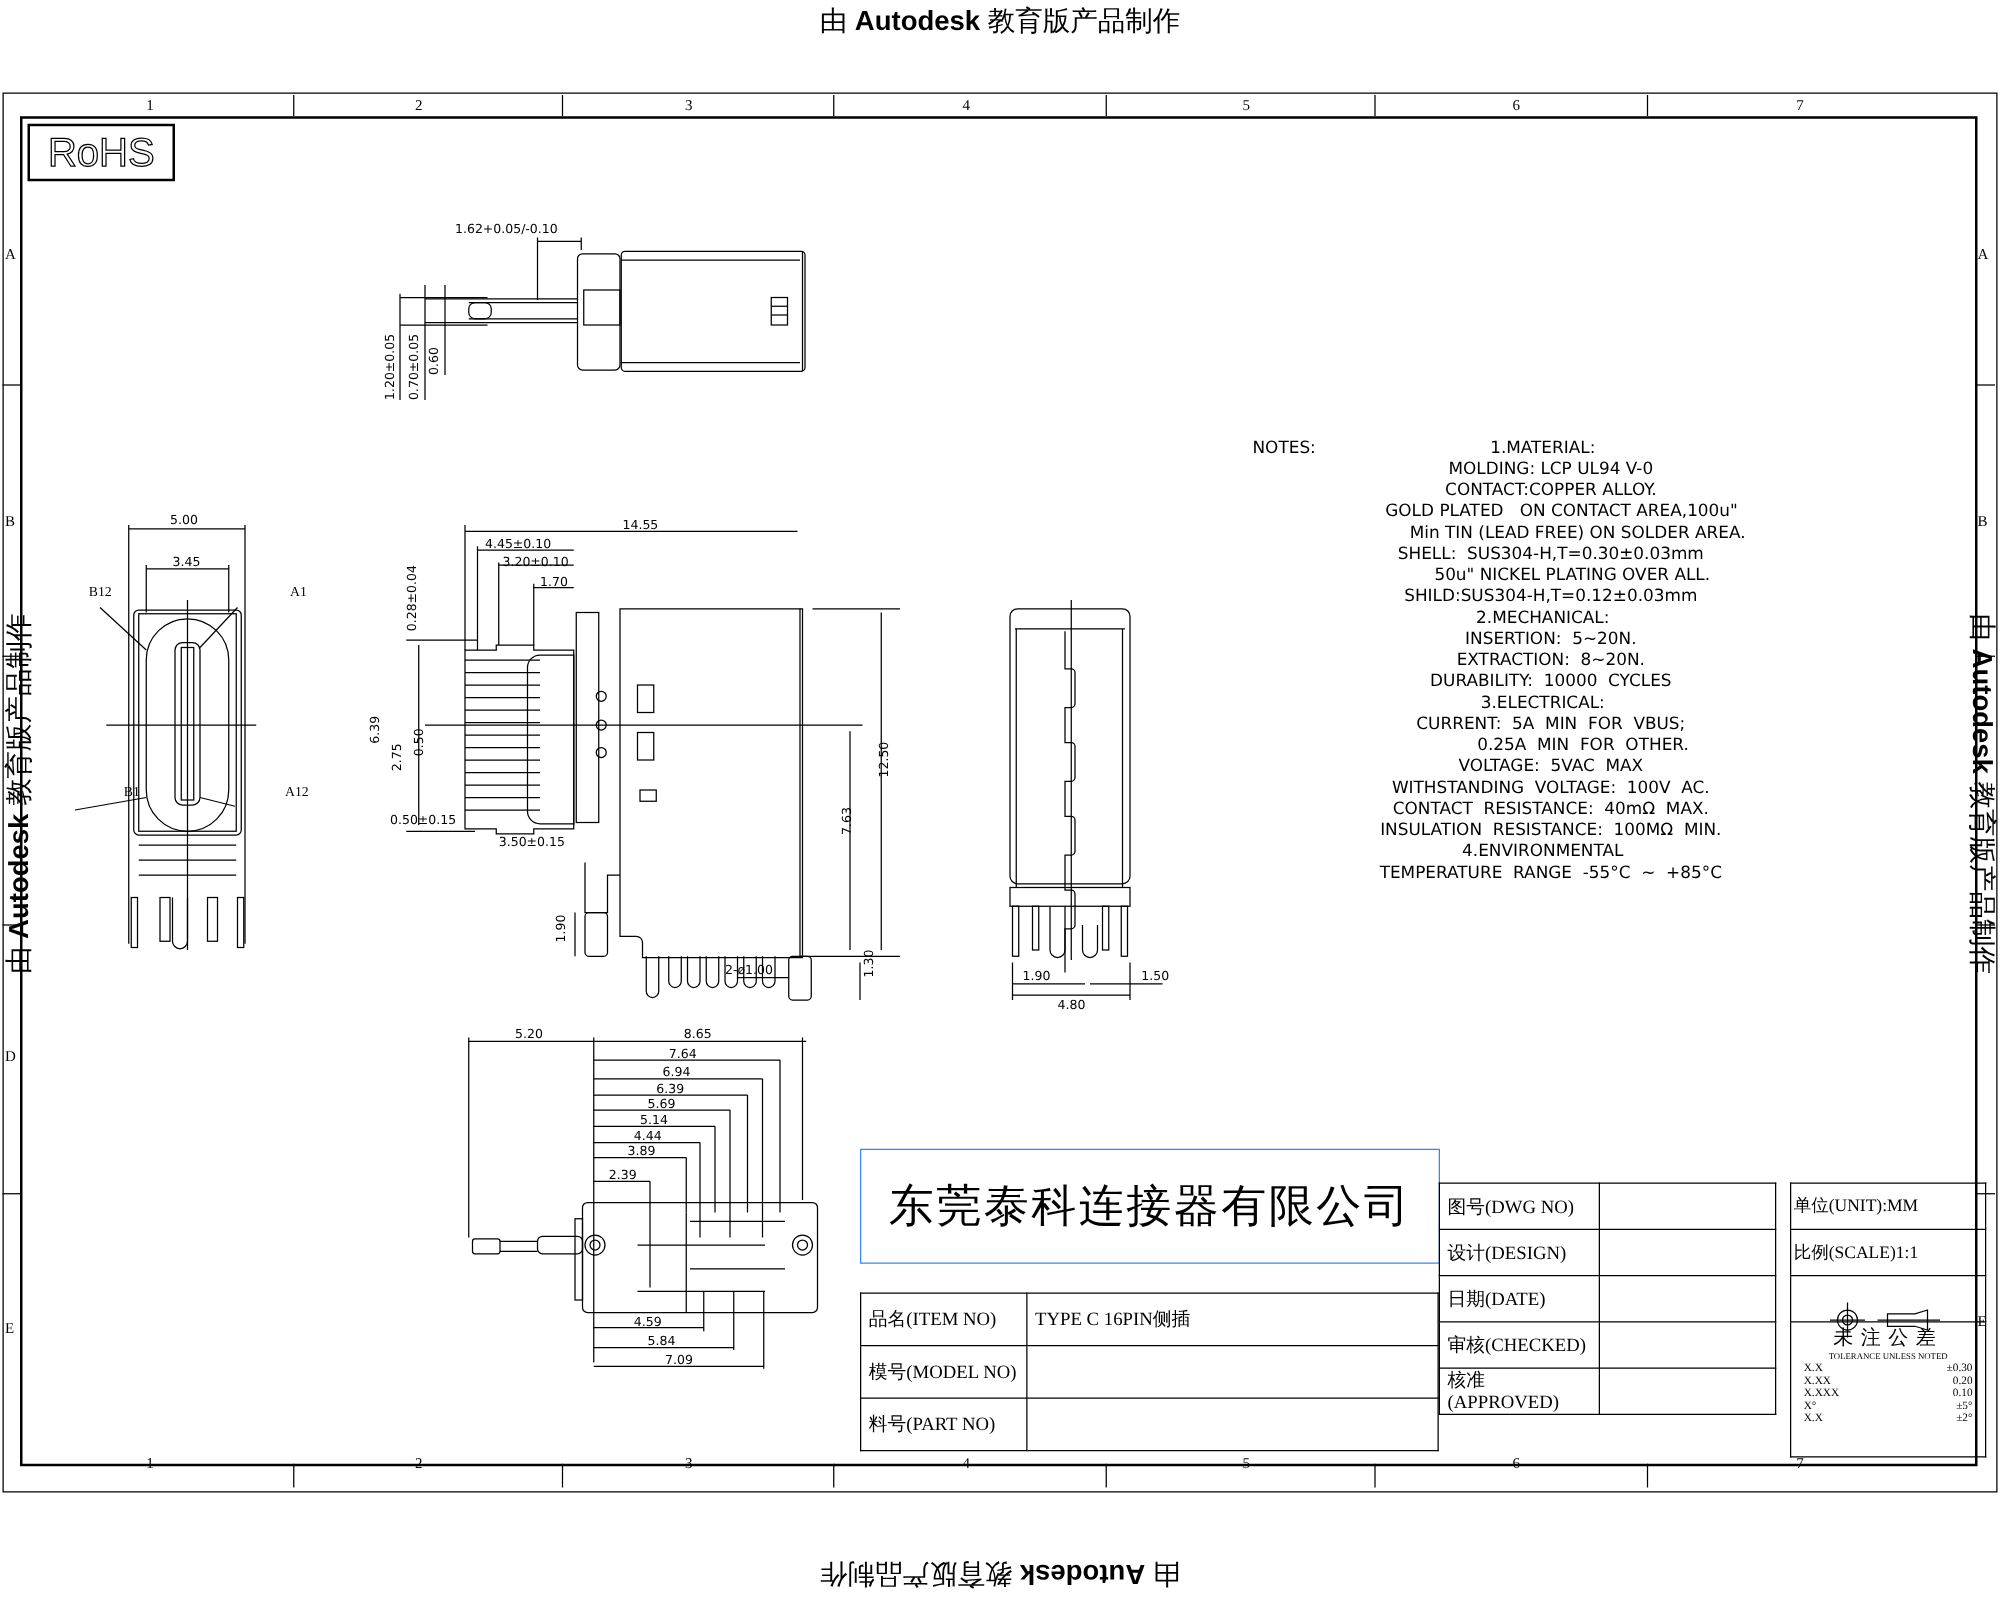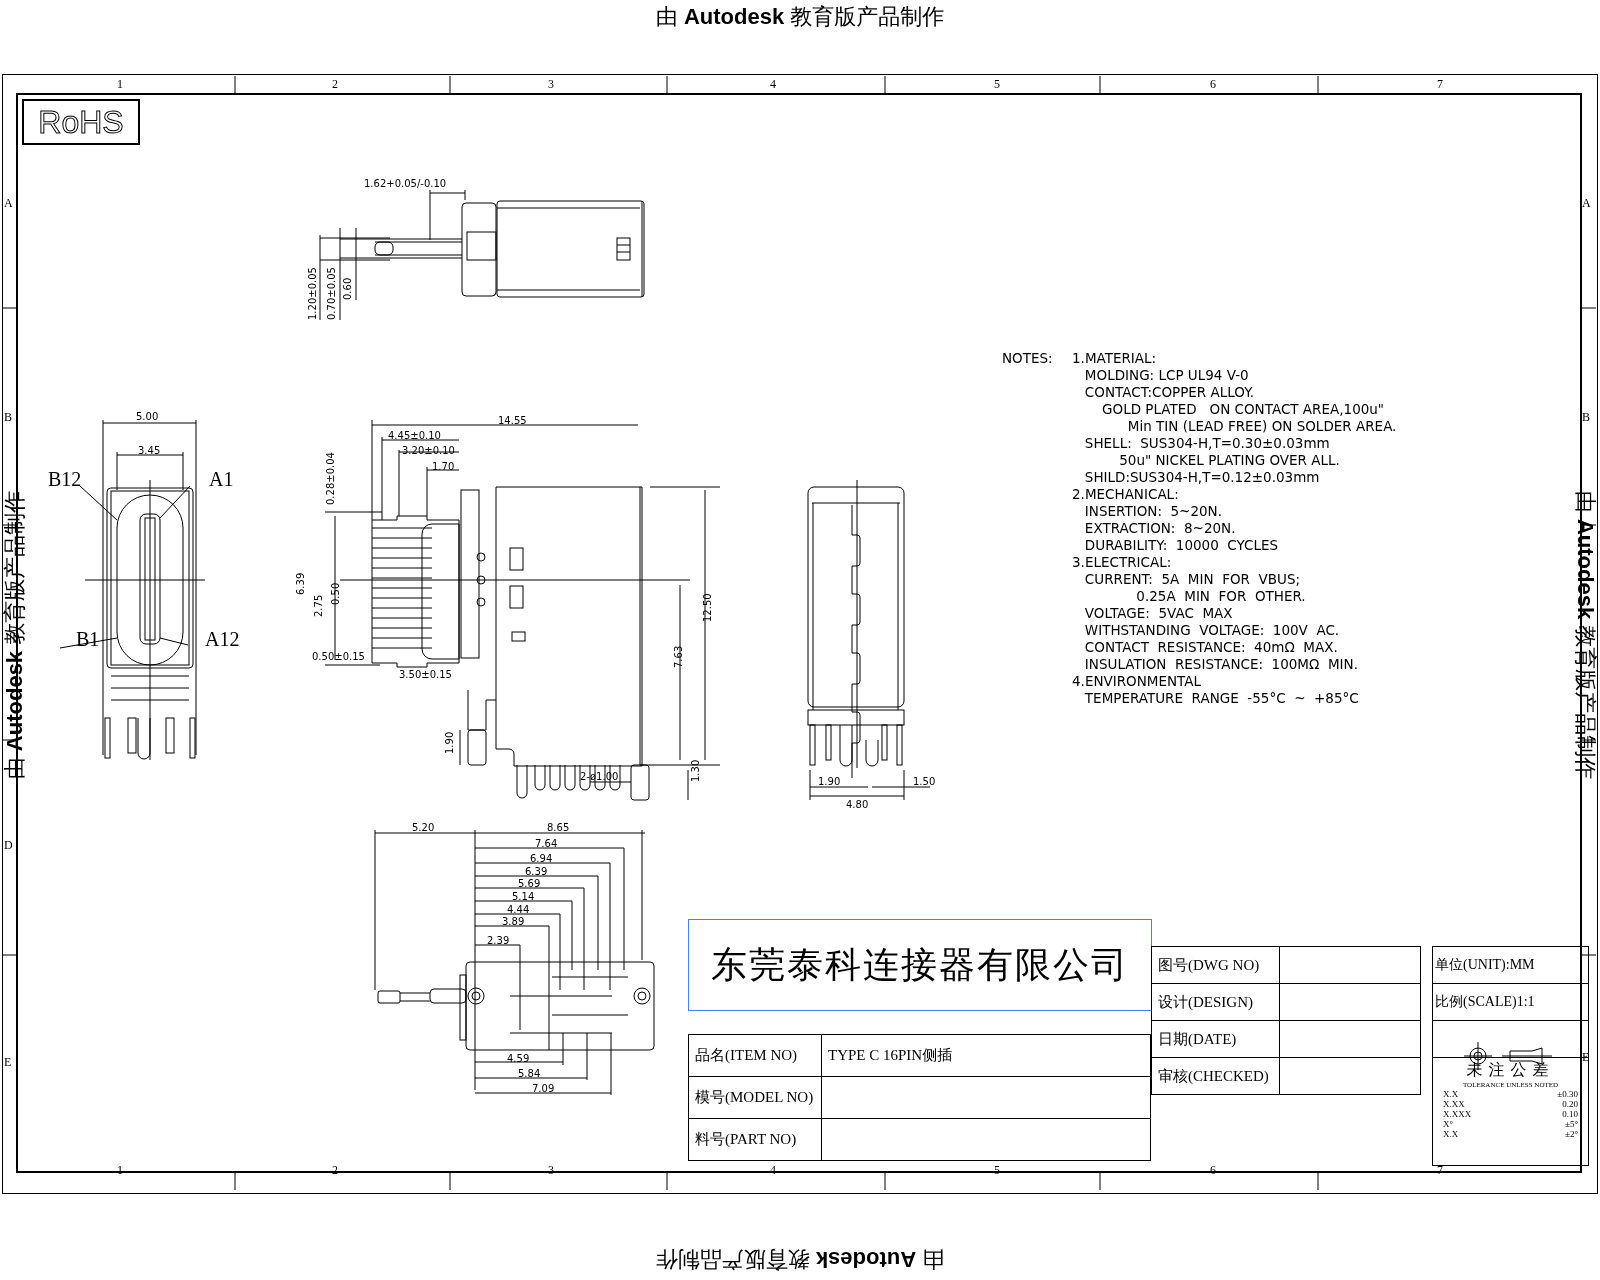--- a/index.html
+++ b/index.html
@@ -9,27 +9,27 @@
   .wm b{font-weight:bold;}
   .wm-top{left:0;right:0;top:2px;text-align:center;}
   .wm-bot{left:0;right:0;bottom:6px;text-align:center;transform:rotate(180deg);}
   .wm-left{left:-150px;top:620px;transform:rotate(-90deg);width:330px;text-align:center;}
   .wm-right{left:1420px;top:620px;transform:rotate(90deg);width:330px;text-align:center;}
   .frame-outer{left:2px;top:74px;width:1594px;height:1118px;border:1px solid #000;}
   .frame-inner{left:16px;top:93px;width:1562px;height:1076px;border:2px solid #000;}
   .zone{font-family:"Liberation Serif",serif;font-size:12px;}
   .rohs{left:22px;top:99px;width:114px;height:42px;border:2px solid #000;display:flex;align-items:center;justify-content:center;}
   .rohs span{font-size:32px;color:#fff;-webkit-text-stroke:1px #000;font-family:"Liberation Sans",sans-serif;letter-spacing:0px;}
-  .notes{left:1002px;top:350px;font-family:"DejaVu Sans",sans-serif;font-size:13.5px;line-height:17px;white-space:pre;}
+  .notes{left:1002px;top:350px;font-family:"DejaVu Sans",sans-serif;font-size:13.5px;line-height:17px;white-space:pre;text-align:center;}
   .tb{border-collapse:collapse;position:absolute;font-family:"Liberation Serif",serif;}
   .tb td{border:1px solid #000;padding:0 6px;font-size:15px;}
   .company{left:688px;top:919px;width:462px;height:90px;border:1px solid #3b82f6;font-family:"Liberation Serif",serif;font-size:36px;display:flex;align-items:center;justify-content:center;letter-spacing:2px;}
   .dim{font-family:"DejaVu Sans",sans-serif;font-size:10px;white-space:nowrap;}
   .dimv{font-family:"DejaVu Sans",sans-serif;font-size:10px;white-space:nowrap;transform:rotate(-90deg);transform-origin:left top;}
-  .lbl{font-family:"Liberation Serif",serif;font-size:20px;}
+  .lbl{font-family:"Liberation Serif",serif;font-size:11px;margin-left:23px;}
   svg{position:absolute;left:0;top:0;}
 </style>
 </head>
 <body>
 
 <div class="abs wm wm-top"><span>由</span> <b>Autodesk</b> <span>教育版产品制作</span></div>
 <div class="abs wm wm-bot"><span>由</span> <b>Autodesk</b> <span>教育版产品制作</span></div>
 <div class="abs wm wm-left"><span>由</span> <b>Autodesk</b> <span>教育版产品制作</span></div>
 <div class="abs wm wm-right"><span>由</span> <b>Autodesk</b> <span>教育版产品制作</span></div>
 
@@ -355,20 +355,24 @@
         <td></td>
       </tr>
   <tr style="height:37px">
         <td>日期(DATE)</td>
         <td></td>
       </tr>
   <tr style="height:37px">
         <td>审核(CHECKED)</td>
         <td></td>
       </tr>
+  <tr style="height:34px">
+        <td>核准(APPROVED)</td>
+        <td></td>
+      </tr>
 </tbody>
   </table>
 
 <table class="tb" style="left:1421px;top:946px;width:157px;margin-left:11px;">
   <tbody>
       <tr style="height:37px">
         <td style="font-size:14px;padding:0 2px">单位(UNIT):MM</td>
       </tr>
   <tr style="height:37px">
         <td style="font-size:14px;padding:0 2px">比例(SCALE)1:1</td>

